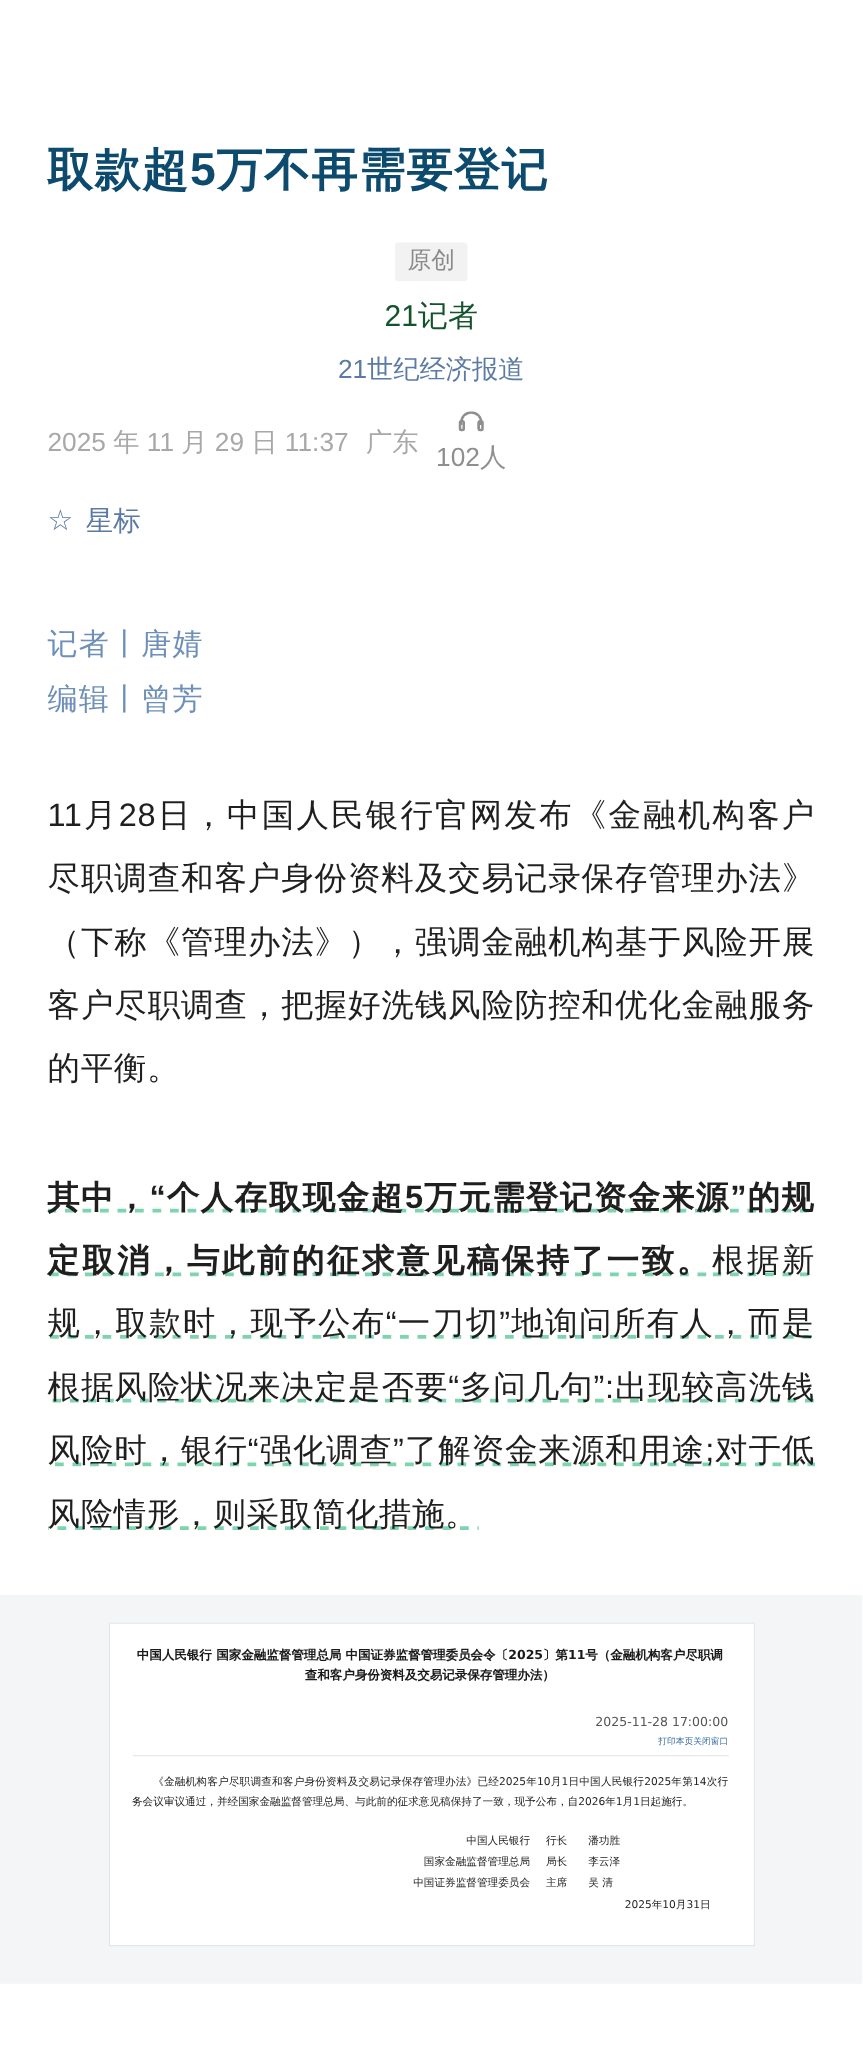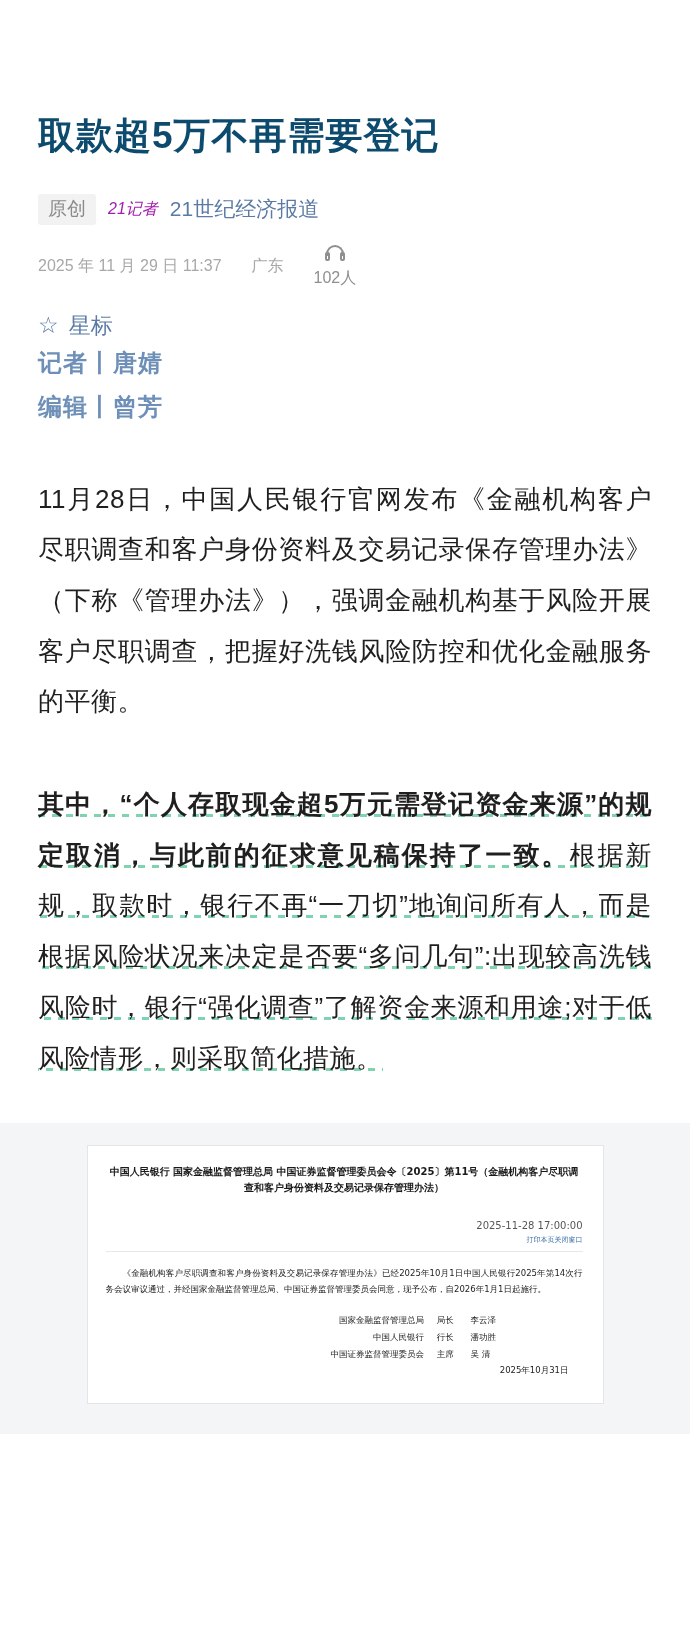--- a/index.html
+++ b/index.html
@@ -28,46 +28,46 @@
     margin: 0;
     padding-top: 112px;
   }
   .meta-line-1 {
     margin-top: 34px;
     display: flex;
     align-items: center;
     flex-wrap: wrap;
     gap: 12px;
     font-size: 21px;
+    flex-direction: column;
   }
   .tag-original {
     display: inline-block;
     background: #f2f2f2;
     color: #8a8a8a;
     font-size: 19px;
     padding: 4px 10px;
     border-radius: 3px;
     line-height: 1.2;
   }
   .author-name {
-    color: #a21caf;
-    font-size: 16px;
-    font-style: italic;
+    color: #14532d;
+    font-size: 24px;
   }
   .account-name {
     color: #5b7ba5;
     font-size: 21px;
   }
   .meta-line-2 {
     margin-top: 20px;
     display: flex;
     align-items: center;
-    gap: 30px;
+    gap: 14px;
     color: #a8a8a8;
-    font-size: 16px;
+    font-size: 21px;
   }
   .listen-group {
     display: inline-flex;
     align-items: center;
     gap: 7px;
     color: #8f8f8f;
     flex-direction: column;
   }
   .headphone-icon {
     display: inline-block;
@@ -111,24 +111,24 @@
     color: #5b7ba5;
     font-size: 22px;
     cursor: pointer;
   }
   .star-icon {
     font-size: 23px;
     line-height: 1;
     color: #5b7ba5;
   }
   .byline {
+    margin-top: 62px;
     color: #6d8fb8;
     font-size: 24px;
     line-height: 1.85;
-    font-weight: bold;
   }
   .byline div {
     letter-spacing: 1px;
   }
   .body-para {
     margin-top: 44px;
     font-size: 26px;
     line-height: 1.95;
     color: #1f1f1f;
     text-align: justify;
@@ -248,42 +248,42 @@
     <span>星标</span>
   </div>
 
   <div class="byline">
     <div>记者丨唐婧</div>
     <div>编辑丨曾芳</div>
   </div>
 
   <p class="body-para">11月28日，中国人民银行官网发布《金融机构客户尽职调查和客户身份资料及交易记录保存管理办法》（下称《管理办法》），强调金融机构基于风险开展客户尽职调查，把握好洗钱风险防控和优化金融服务的平衡。</p>
 
-  <p class="body-para highlight-block"><span class="hl bold-seg">其中，“个人存取现金超5万元需登记资金来源”的规定取消，与此前的征求意见稿保持了一致。</span><span class="hl">根据新规，取款时，银行不再“一刀切”地询问所有人，而是根据风险状况来决定是否要“多问几句”:出现较高洗钱风险时，银行“强化调查”了解资金来源和用途;对于低风险情形，则采取简化措施。</span></p>
+  <p class="body-para highlight-block"><span class="hl bold-seg">其中，“个人存取现金超5万元需登记资金来源”的规定取消，与此前的征求意见稿保持了一致。</span><span class="hl">根据新规，取款时，现予公布“一刀切”地询问所有人，而是根据风险状况来决定是否要“多问几句”:出现较高洗钱风险时，银行“强化调查”了解资金来源和用途;对于低风险情形，则采取简化措施。</span></p>
 
   <div class="doc-image">
     <div class="doc-inner">
       <div class="doc-head">中国人民银行  国家金融监督管理总局  中国证券监督管理委员会令〔2025〕第11号（金融机构客户尽职调查和客户身份资料及交易记录保存管理办法）</div>
       <div class="doc-subrow">2025-11-28  17:00:00</div>
       <div class="doc-linkrow">
         <span>打印本页</span>
         <span>关闭窗口</span>
       </div>
       <div class="doc-divider"></div>
-      <div class="doc-body">《金融机构客户尽职调查和客户身份资料及交易记录保存管理办法》已经2025年10月1日中国人民银行2025年第14次行务会议审议通过，并经国家金融监督管理总局、中国证券监督管理委员会同意，现予公布，自2026年1月1日起施行。</div>
+      <div class="doc-body">《金融机构客户尽职调查和客户身份资料及交易记录保存管理办法》已经2025年10月1日中国人民银行2025年第14次行务会议审议通过，并经国家金融监督管理总局、与此前的征求意见稿保持了一致，现予公布，自2026年1月1日起施行。</div>
       <div class="doc-sign">
+        <div>
+          <span>中国人民银行</span>
+          <span style="padding-left:10px">行长</span>
+          <span class="sig-name">潘功胜</span>
+        </div>
         <div>
           <span>国家金融监督管理总局</span>
           <span style="padding-left:10px">局长</span>
           <span class="sig-name">李云泽</span>
-        </div>
-        <div>
-          <span>中国人民银行</span>
-          <span style="padding-left:10px">行长</span>
-          <span class="sig-name">潘功胜</span>
         </div>
         <div>
           <span>中国证券监督管理委员会</span>
           <span style="padding-left:10px">主席</span>
           <span class="sig-name">吴  清</span>
         </div>
       </div>
       <div class="doc-date">2025年10月31日</div>
     </div>
   </div>

